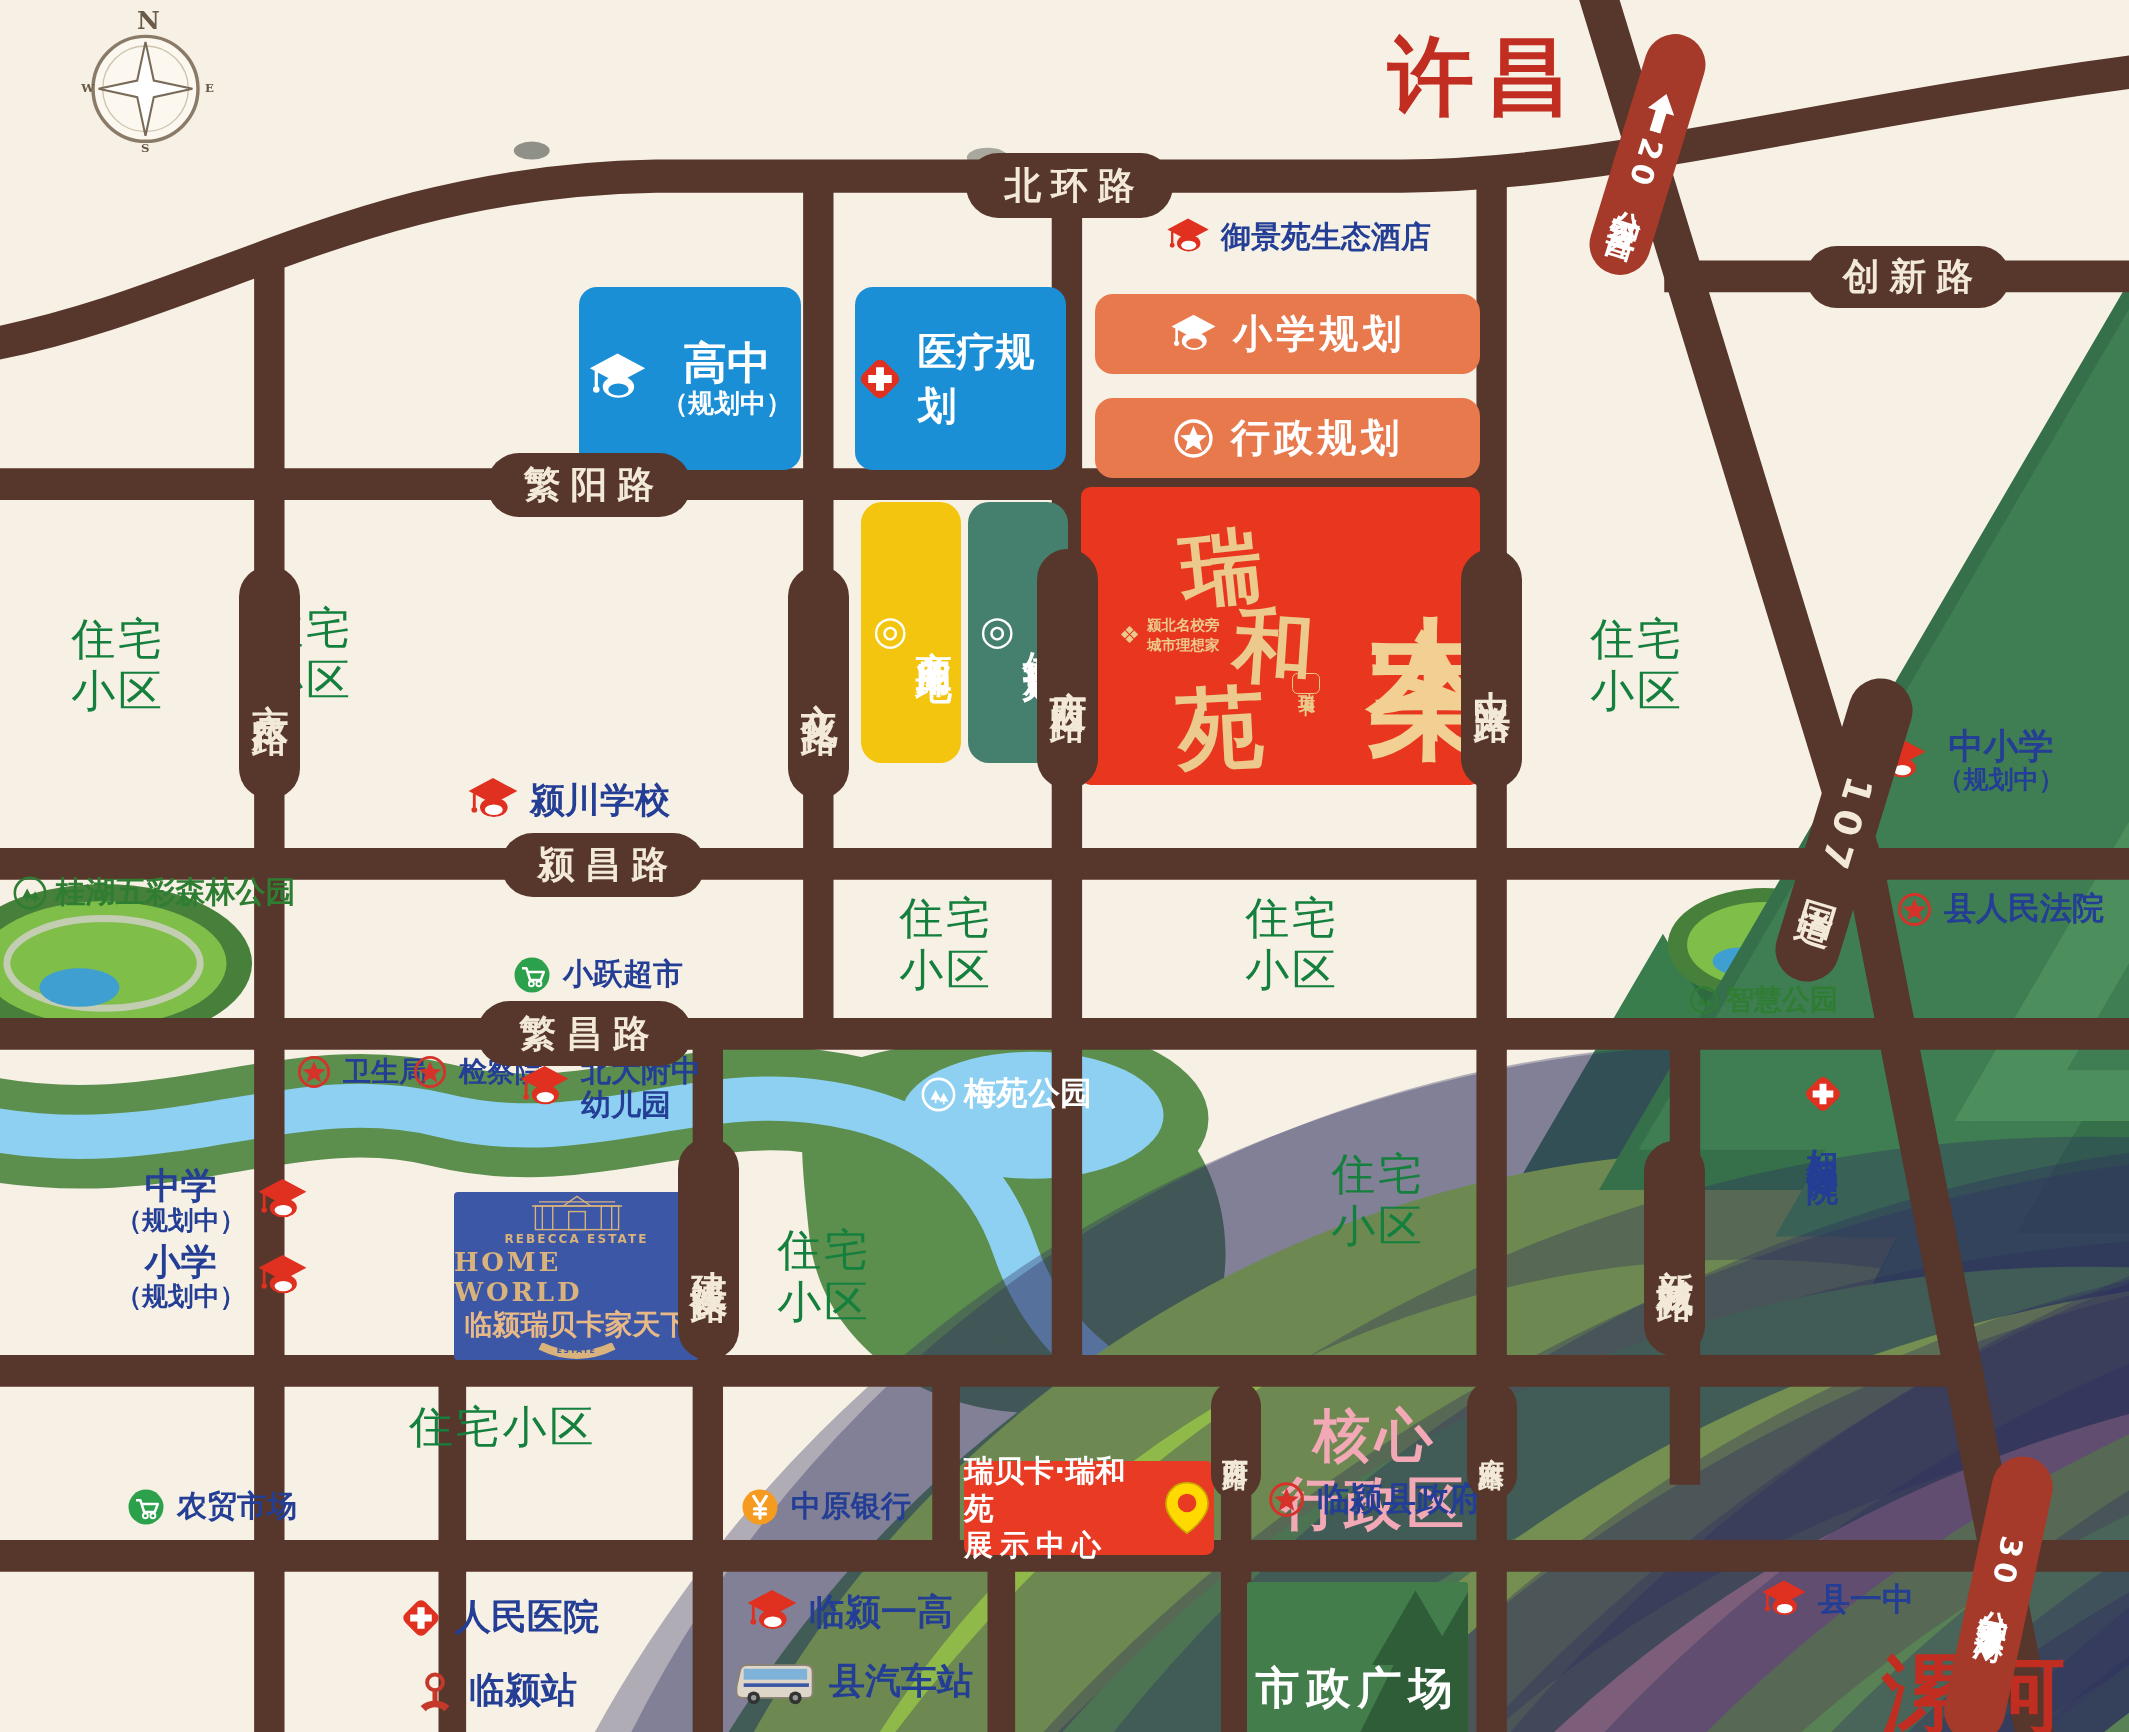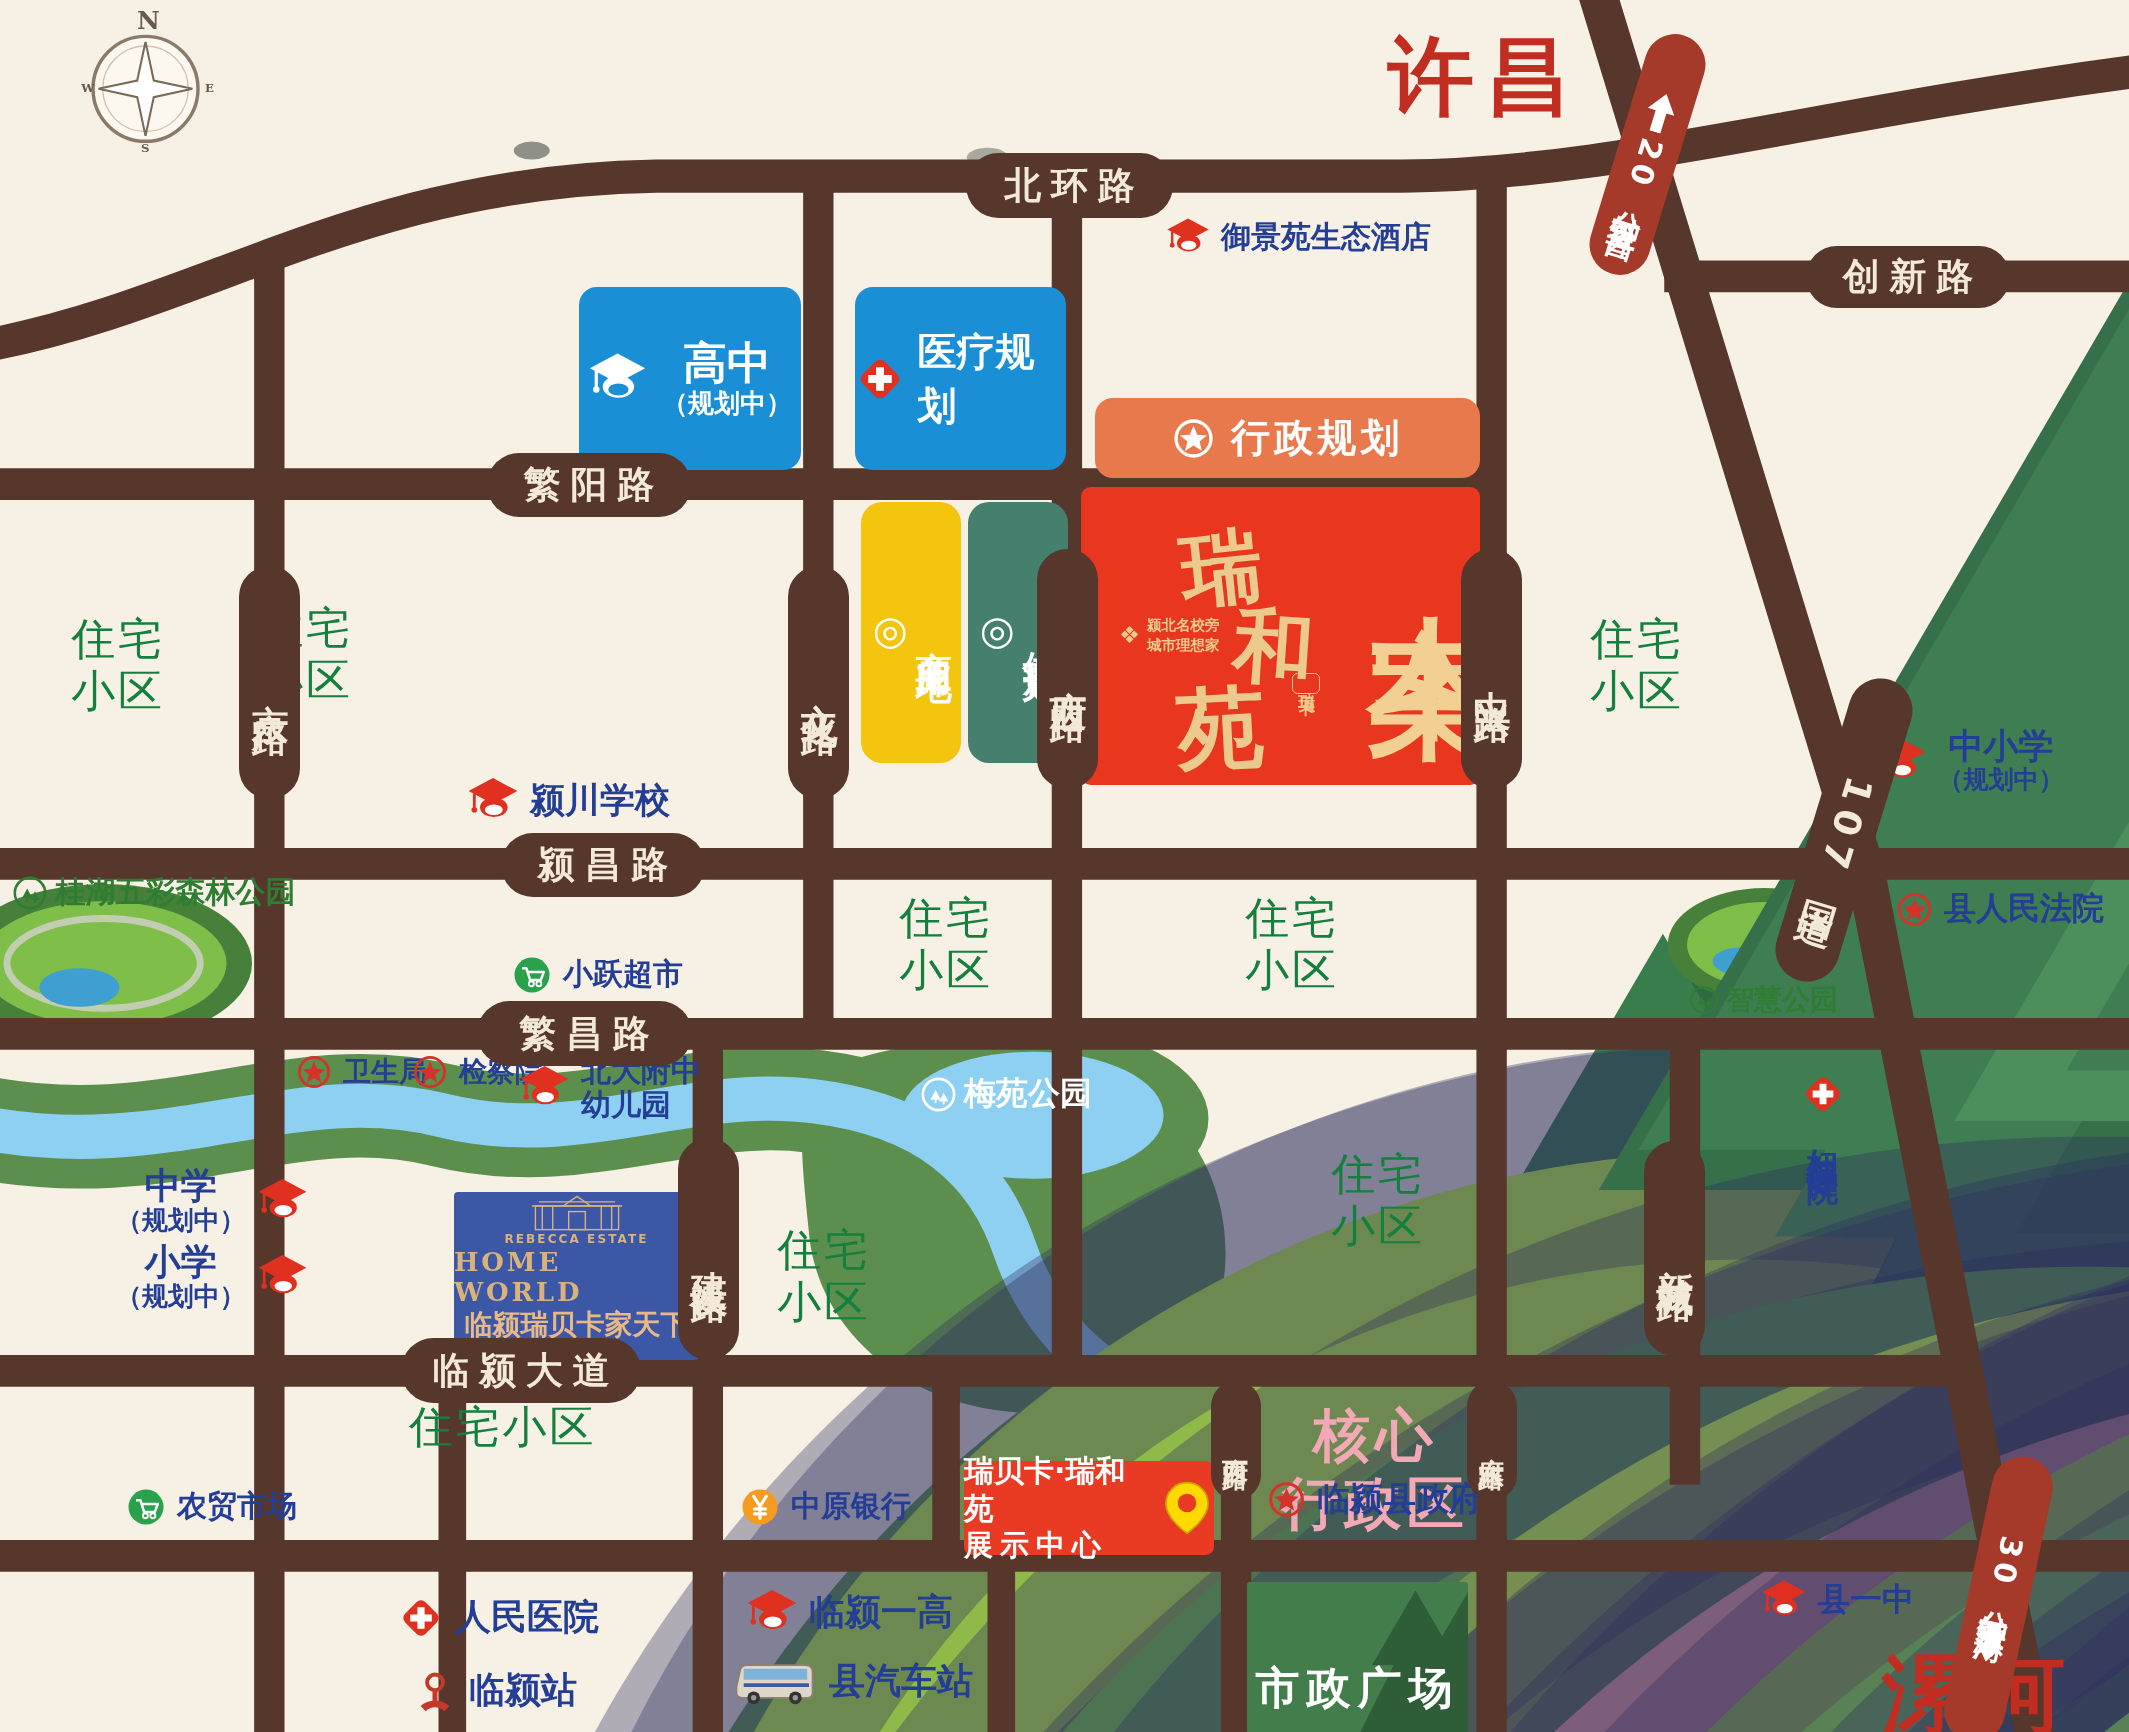--- a/index.html
+++ b/index.html
@@ -253,23 +253,20 @@
     </div>
   <div class="pill h" style="left:487px;top:453px;width:204px;height:64px;">
       <span>繁阳路</span>
     </div>
   <div class="pill h" style="left:501px;top:833px;width:204px;height:64px;">
       <span>颍昌路</span>
     </div>
   <div class="pill h" style="left:477px;top:1001px;width:215px;height:65px;">
       <span>繁昌路</span>
     </div>
-  <div class="pill h" style="left:401px;top:1338px;width:240px;height:65px;">
-      <span>临颍大道</span>
-    </div>
   <div class="pill v" style="left:239px;top:566px;width:61px;height:233px;">
       <span>京广路</span>
     </div>
   <div class="pill v" style="left:788px;top:566px;width:61px;height:233px;">
       <span>文化路</span>
     </div>
   <div class="pill v" style="left:1037px;top:549px;width:61px;height:240px;">
       <span>府西路</span>
     </div>
   <div class="pill v" style="left:1461px;top:549px;width:61px;height:240px;">
@@ -298,20 +295,26 @@
     <div class="col">
       <span style="font-size:44px;">高中</span>
       <span style="font-size:26px;">（规划中）</span>
     </div>
   </div>
   <div class="block" style="left:855px;top:287px;width:211px;height:183px;background:#1b8fd5;gap:12.4px;">
     <svg class="ic" width="50" height="50" viewBox="0 0 64 64" style="color:#e0301f;--hole:#fff;">
         <use href="#sym-med"></use>
       </svg>
     <span style="font-size:39px;">医疗规划</span>
+  </div>
+  <div class="block" style="left:1095px;top:294px;width:385px;height:80px;background:#e8794d;gap:16.6px;">
+    <svg class="ic" width="47" height="47" viewBox="0 0 64 64" style="color:#fff;--hole:#e8794d;">
+        <use href="#sym-cap"></use>
+      </svg>
+    <span style="font-size:39px;letter-spacing:4.1px;">小学规划</span>
   </div>
   <div class="block" style="left:1095px;top:398px;width:385px;height:80px;background:#e8794d;gap:16.6px;">
     <svg class="ic" width="43" height="43" viewBox="0 0 64 64" style="color:#fff;">
         <use href="#sym-star"></use>
       </svg>
     <span style="font-size:39px;letter-spacing:4.1px;">行政规划</span>
   </div>
   <div class="block" style="left:861px;top:502px;width:100px;height:261px;background:#f3c50e;border-radius:21px;">
     <div class="col vtext" style="font-size:36px;letter-spacing:5.5px;">
       <span style="font-size:40px;">◎</span>

